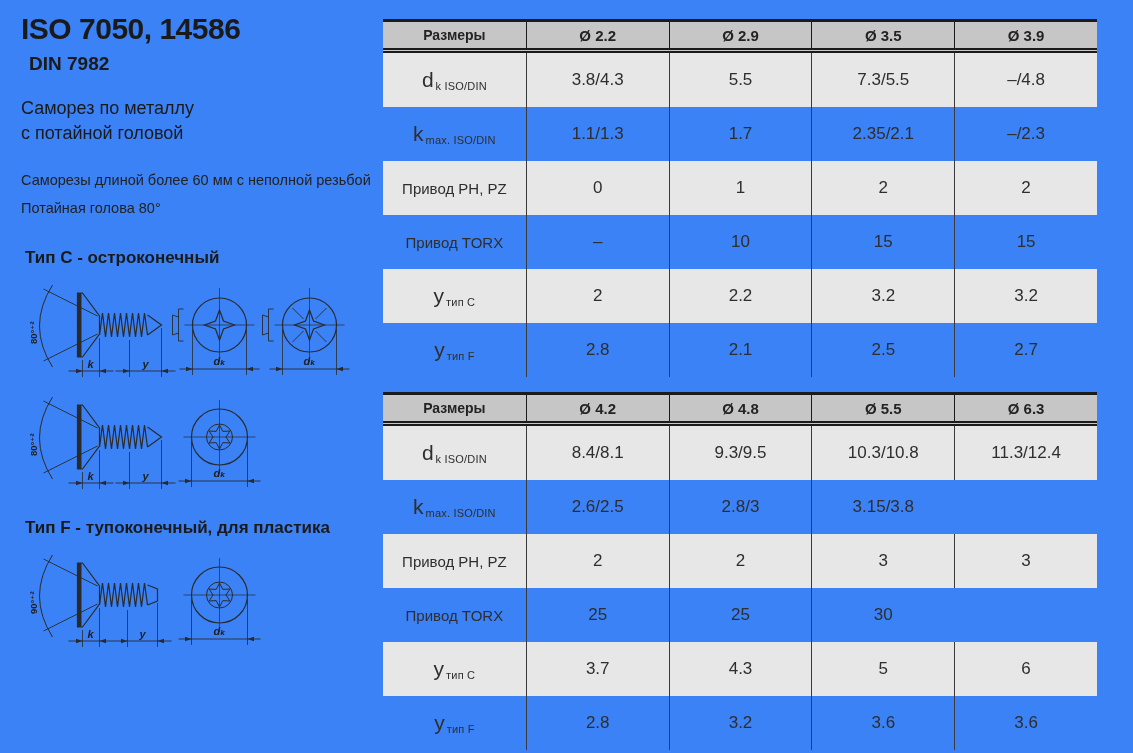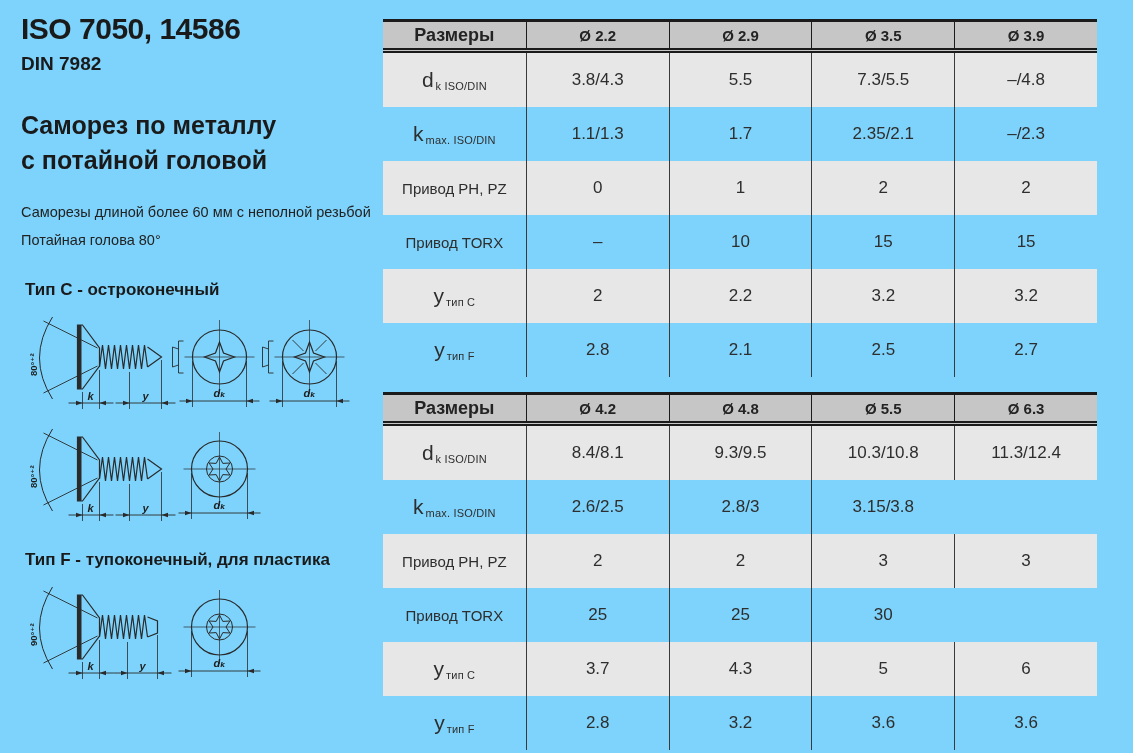--- a/index.html
+++ b/index.html
@@ -1,39 +1,39 @@
 <!DOCTYPE html>
 <html><head>
 <meta charset="utf-8">
 <style>
   html,body{margin:0;padding:0;background:#fff}
-  .page{position:relative;width:1133px;height:753px;background:#7dd3fc;overflow:hidden;
+  .page{position:relative;width:1133px;height:753px;background:#3b82f6;overflow:hidden;
         font-family:"Liberation Sans","DejaVu Sans",sans-serif;color:#1f1f1f}
 
   
   .left{position:absolute;left:21px;top:12px;width:358px}
   .title{margin:0;font-size:30px;font-weight:700;letter-spacing:-0.5px;color:#1a1a1a}
-  .din{margin:7px 0 0;font-size:19px;font-weight:700;color:#1a1a1a}
-  .prodname{margin:33px 0 0;font-size:25px;font-weight:700;line-height:1.4;color:#1a1a1a}
+  .din{margin:7px 8px 0;font-size:19px;font-weight:700;color:#1a1a1a}
+  .prodname{margin:21px 0 0;font-size:18px;font-weight:400;line-height:1.4;color:#1a1a1a}
   .desc{margin:21px 0 0;font-size:14.5px;line-height:1.9;color:#222}
   .typeh{margin:26px 0 0 4px;font-size:17px;font-weight:700;color:#1a1a1a}
   .drawing{display:block;margin-top:12px}
   svg{stroke:#2a2a2a;fill:none}
   svg text{stroke:none;fill:#1f1f1f;font-family:"Liberation Sans","DejaVu Sans",sans-serif}
   .dimlab{font-size:11px;font-weight:bold;font-style:italic}
   .anglab{font-size:9.5px;font-weight:bold}
   .arrow{fill:#2a2a2a;stroke:none}
 
   
   .tables{position:absolute;left:383px;top:19px;width:714px}
   .dtable+.dtable{margin-top:15px}
   .thead{display:grid;grid-template-columns:repeat(5,1fr);background:#c6c6c6;
          border-top:3px solid #1b1b1b;border-bottom:5px double #1b1b1b;height:26px}
   .th{display:flex;align-items:center;justify-content:center;font-weight:700;font-size:15px;color:#232323}
-  .th.first{font-size:18px}
+  .th.first{font-size:14px}
   .th:not(:first-child){border-left:1px solid #1b1b1b}
   .trow{display:grid;grid-template-columns:repeat(5,1fr);height:54px}
   .trow.band{background:#e7e7e7}
   .td{display:flex;align-items:center;justify-content:center;font-size:17px;color:#2e2e2e}
   .td:not(:first-child){border-left:1px solid #3a3a3a}
   .sym{font-size:21px}
   .sub{font-size:11px;position:relative;top:6px;margin-left:2px;letter-spacing:.2px}
   .plain .sym{font-size:15px}
 </style>
 </head>

